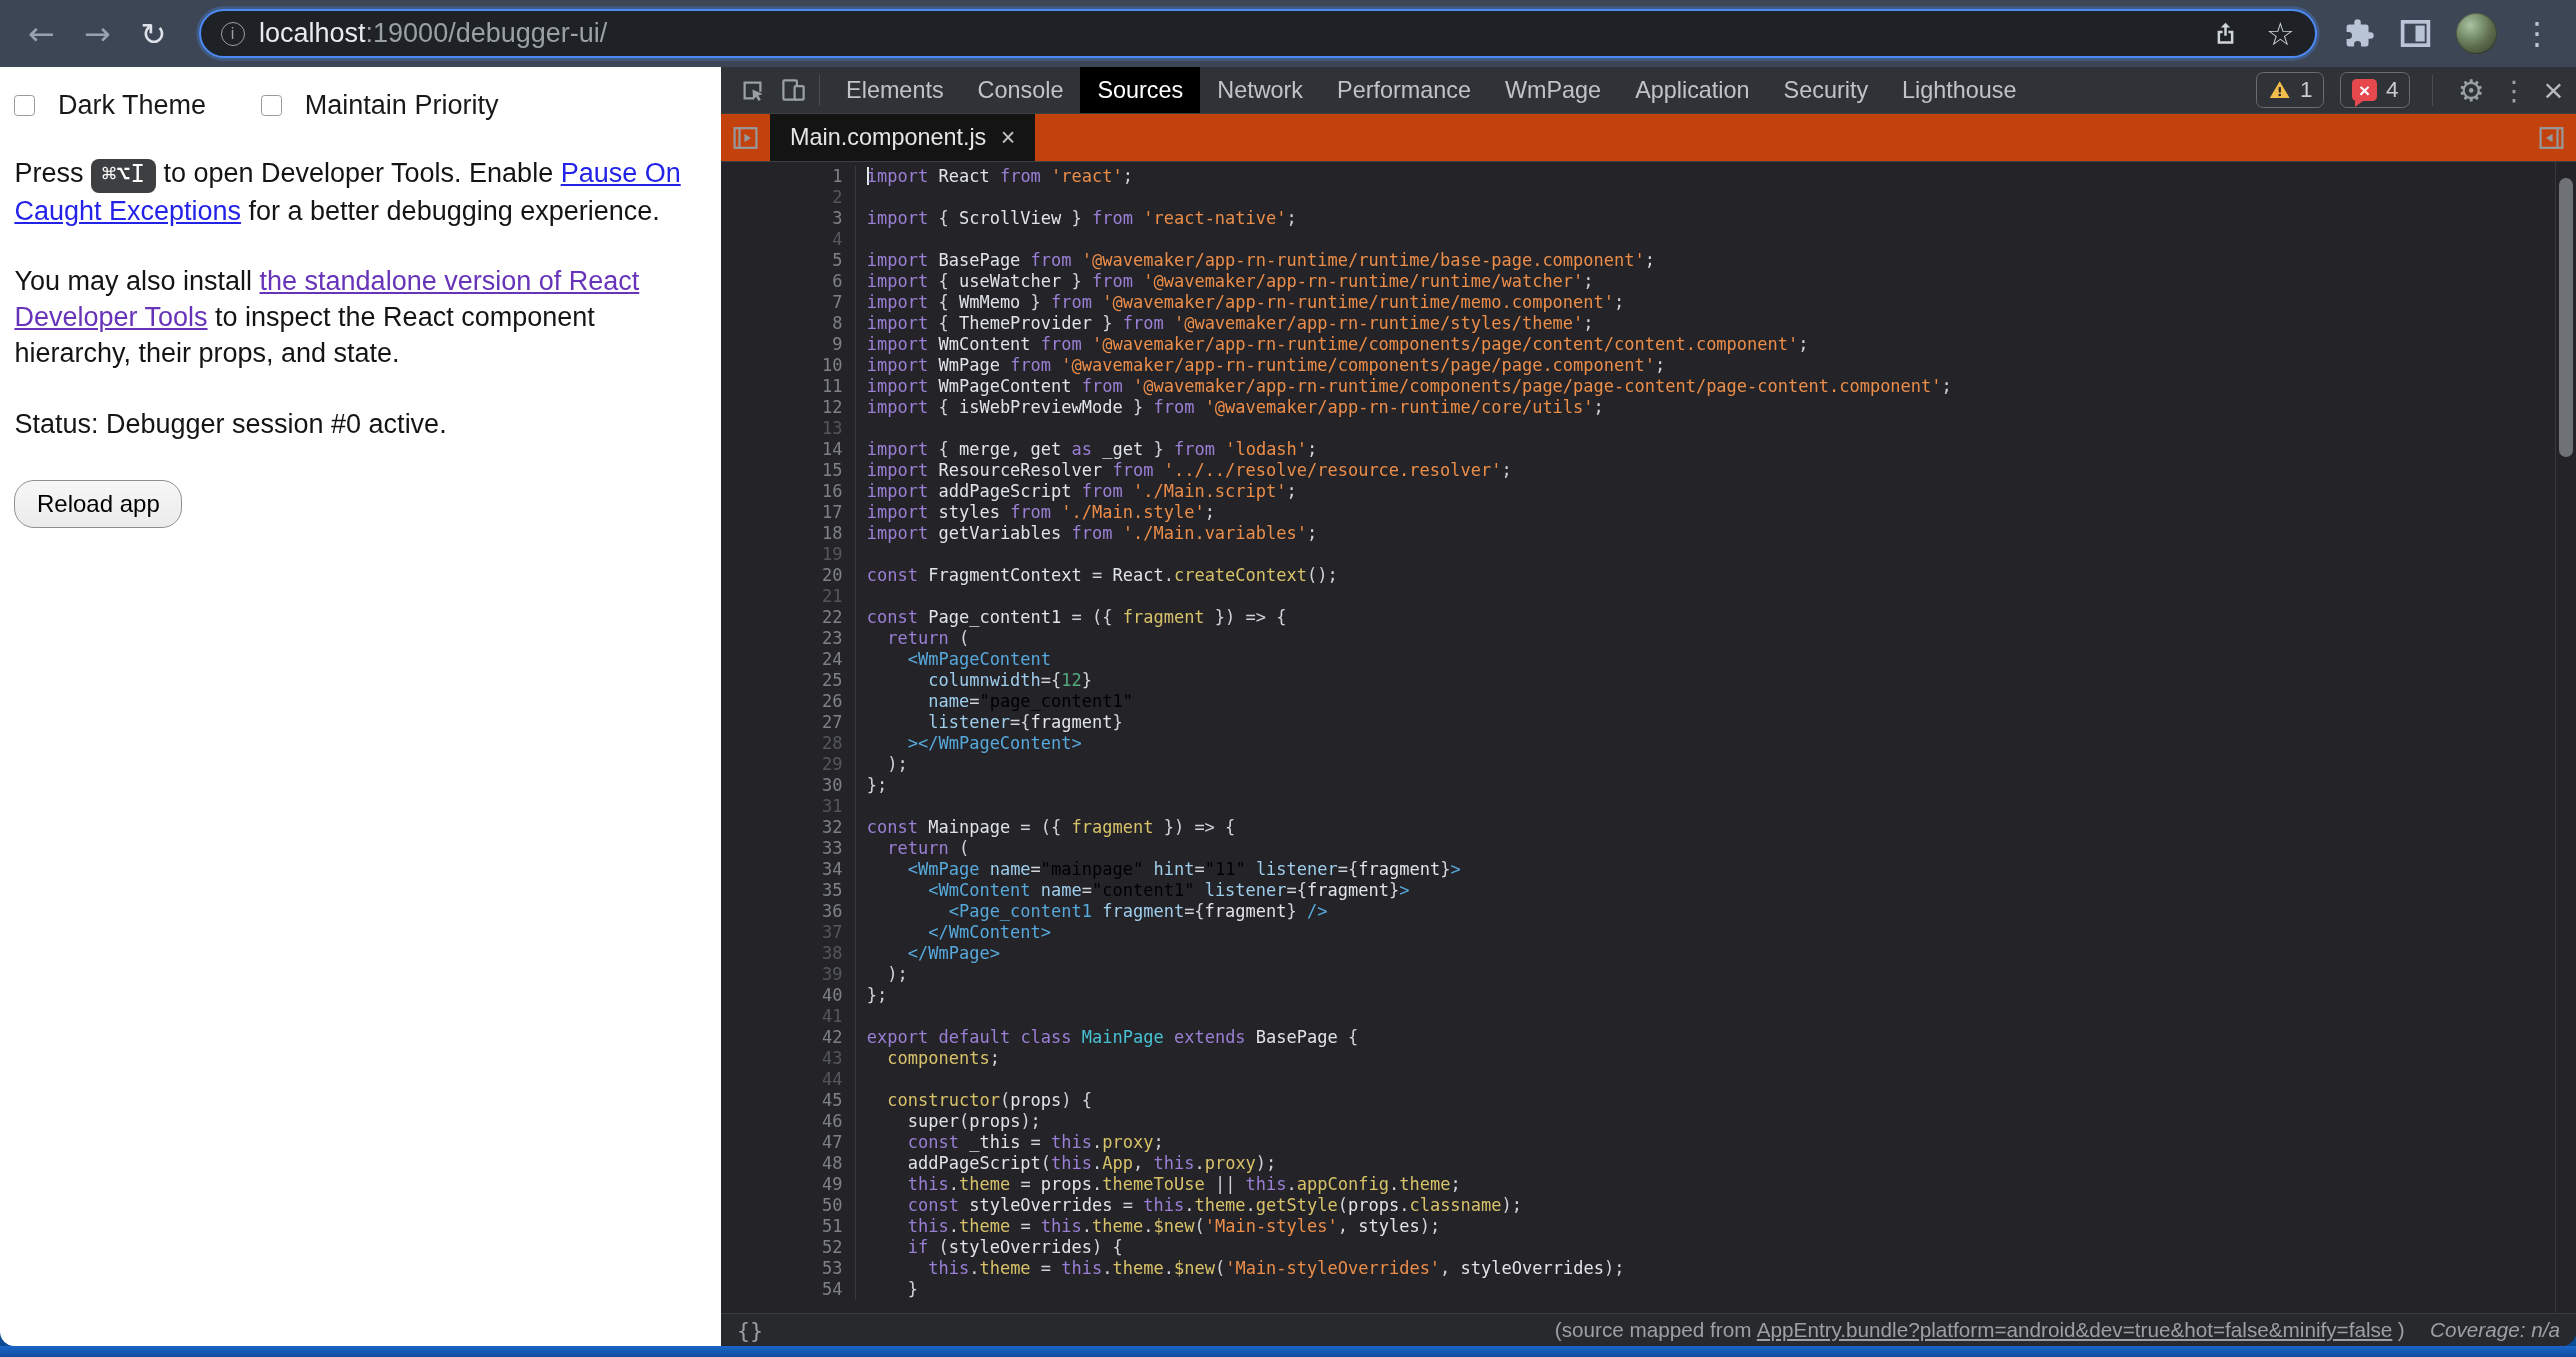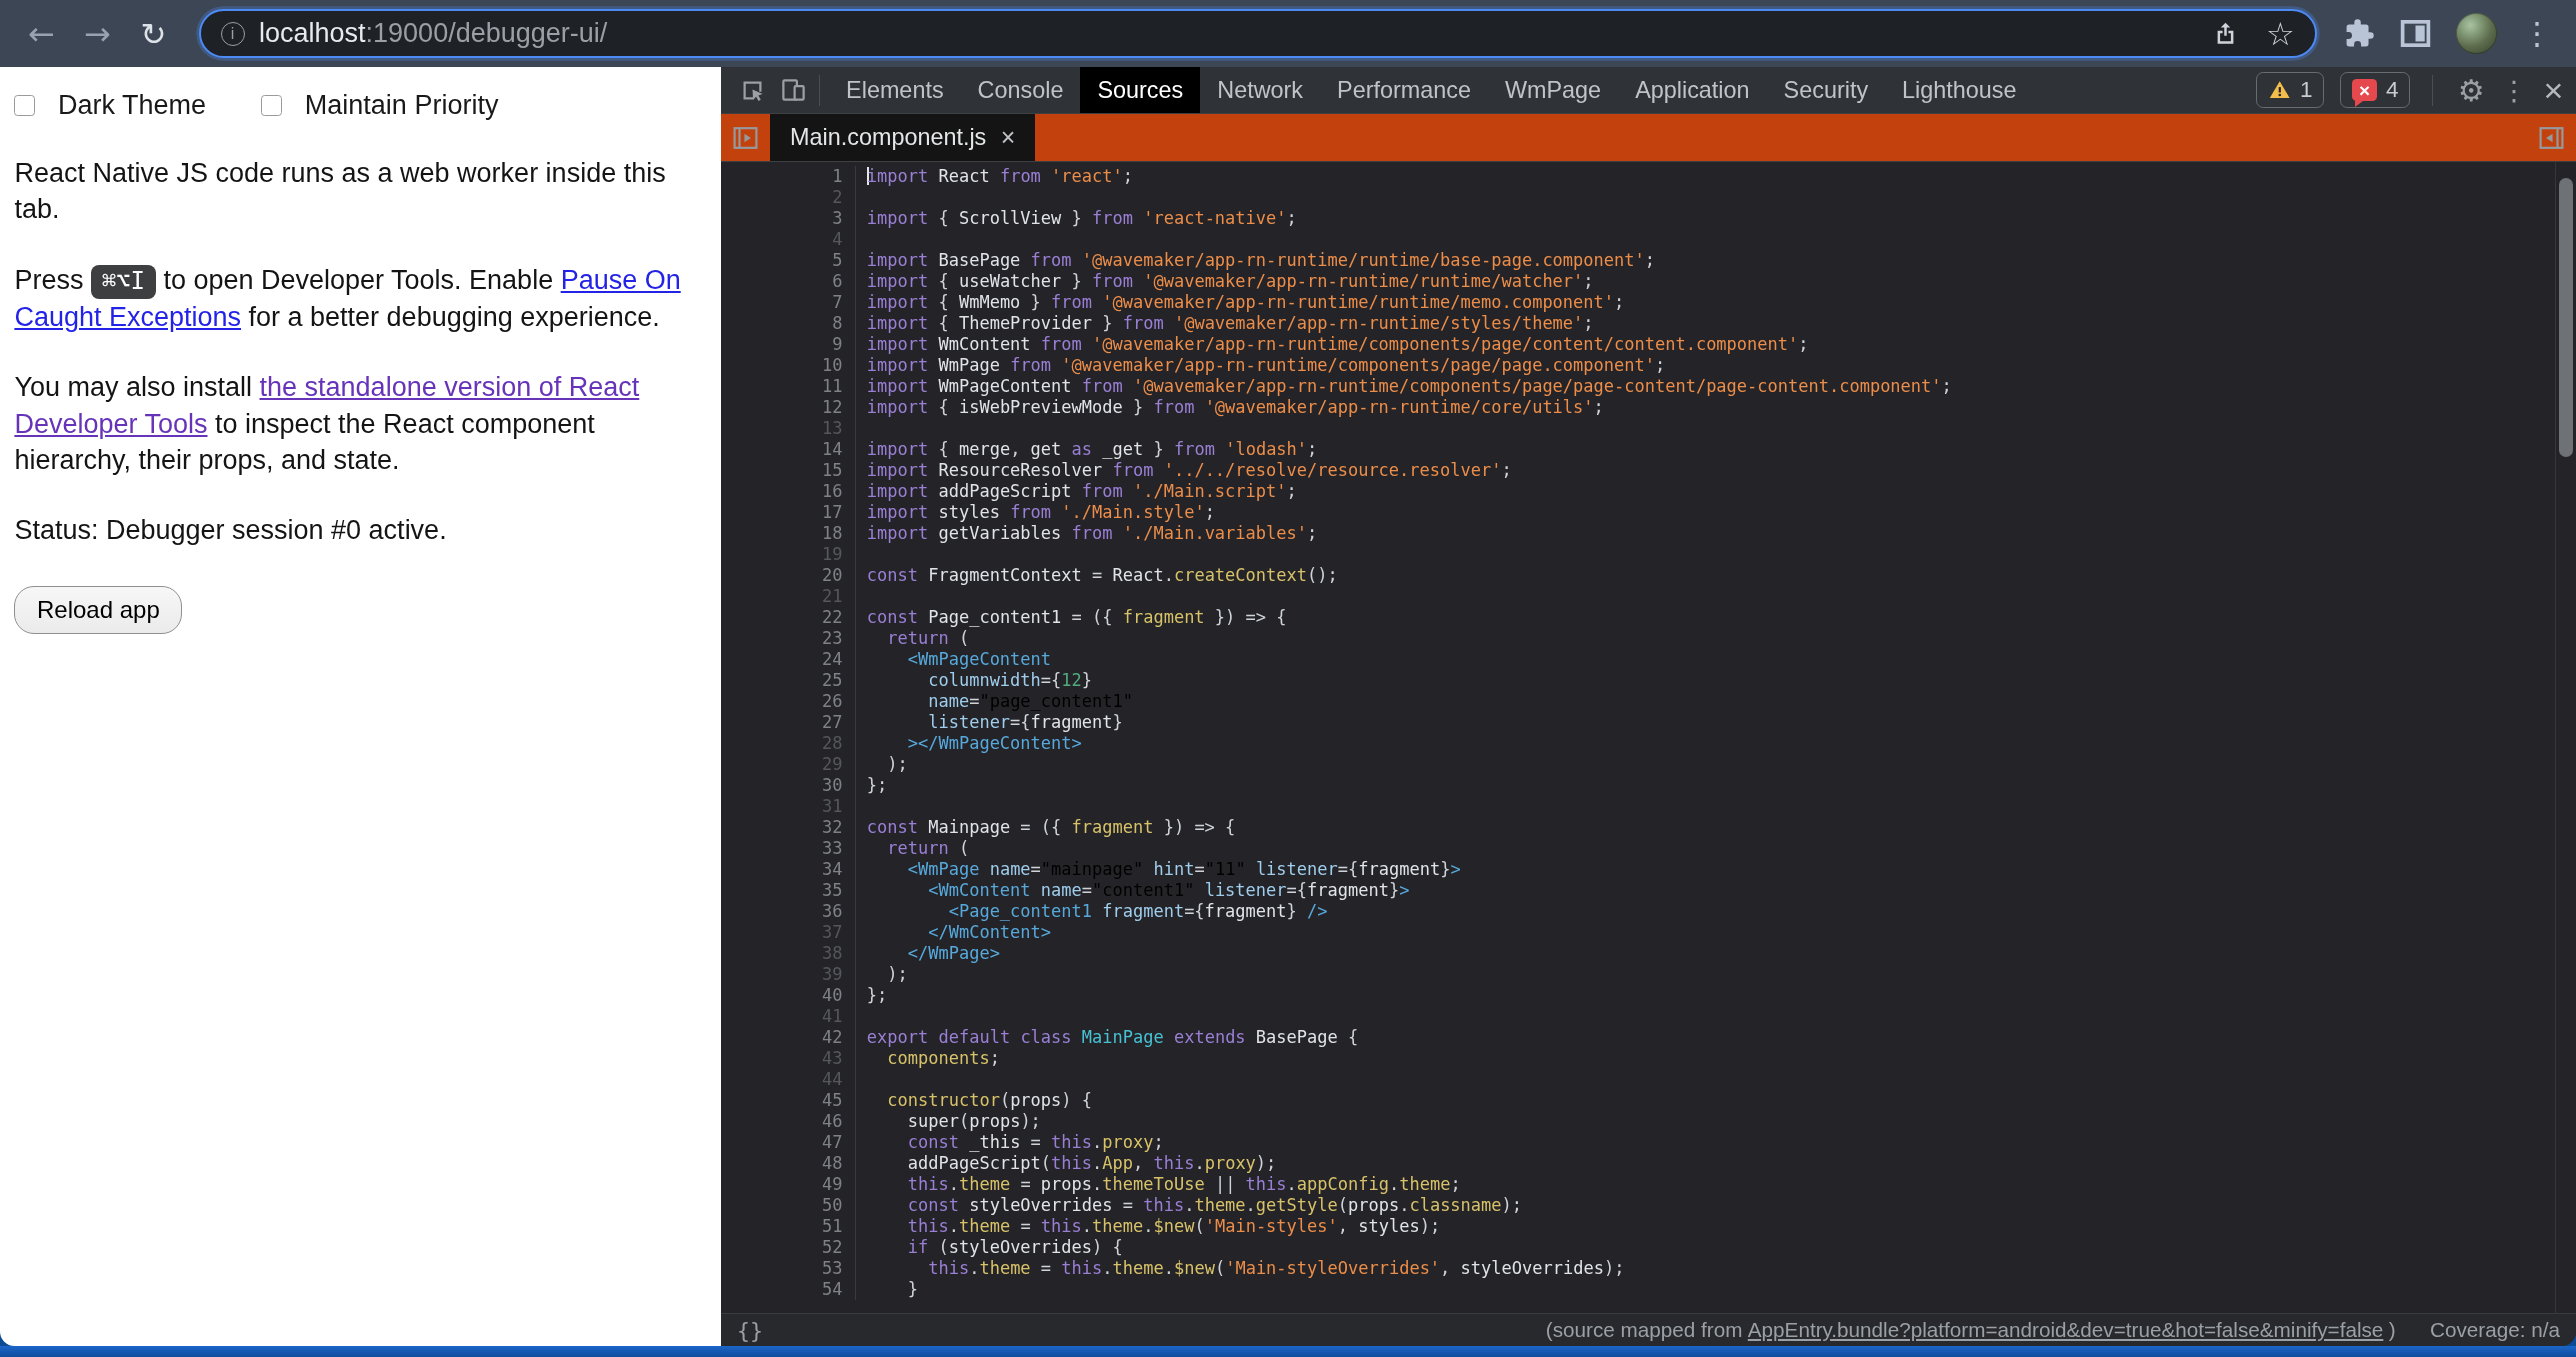--- a/index.html
+++ b/index.html
@@ -73,21 +73,21 @@
   .tk-tag { color:#57a9dc; }
   .tk-attr{ color:#9fcdec; }
   .tk-num { color:#52ab7f; }
   .scroll-track { position:absolute; top:0; right:0; bottom:0; width:20.7px; border-left:0.9px solid #36373b; }
   .scroll-thumb { position:absolute; top:16px; left:2.7px; width:14.4px; height:279px; background:#6e7276; border-radius:8px; }
 
   .statusbar { height:33px; flex:none; background:#28292c; border-top:0.9px solid #3a3b3f; display:flex; align-items:center; padding:0 16px; color:#9aa0a6; font-size:20.7px; white-space:nowrap; }
   .pretty { font-family:"DejaVu Sans Mono",monospace; font-size:21.6px; color:#9aa0a6; }
   .sb-right { margin-left:auto; display:flex; align-items:center; gap:5.4px; overflow:hidden; }
   .sb-right .lnk { text-decoration:underline; color:#9aa0a6; }
-  .sb-cov { margin-left:29px; }
+  .sb-cov { margin-left:20px;font-style:italic; }
 
   .bottom-strip { height:10.8px; background:linear-gradient(#1b66c9,#0f4c9c); }
 
   svg { display:block; }
 </style>
 </head>
 <body>
 
 <div class="topbar">
   <div class="nav-ic">←</div>
@@ -129,21 +129,20 @@
 
   <div class="lp">
     <div class="cb-row">
       <input type="checkbox" class="cb" style="">
       <span>Dark Theme</span>
       <span class="gap"></span>
       <input type="checkbox" class="cb" style="">
       <span>Maintain Priority</span>
     </div>
 
-    <p>React Native JS code runs as a web worker inside this tab.</p>
 
     <p><span>Press </span><span class="kbd">⌘⌥I</span><span> to open Developer Tools. Enable </span><a class="blue" href="#">Pause On Caught Exceptions</a><span> for a better debugging experience.</span></p>
 
     <p><span>You may also install </span><a class="purple" href="#">the standalone version of React Developer Tools</a><span> to inspect the React component hierarchy, their props, and state.</span></p>
 
     <p>Status: Debugger session #0 active.</p>
 
     <button class="reload-btn">Reload app</button>
   </div>
 

